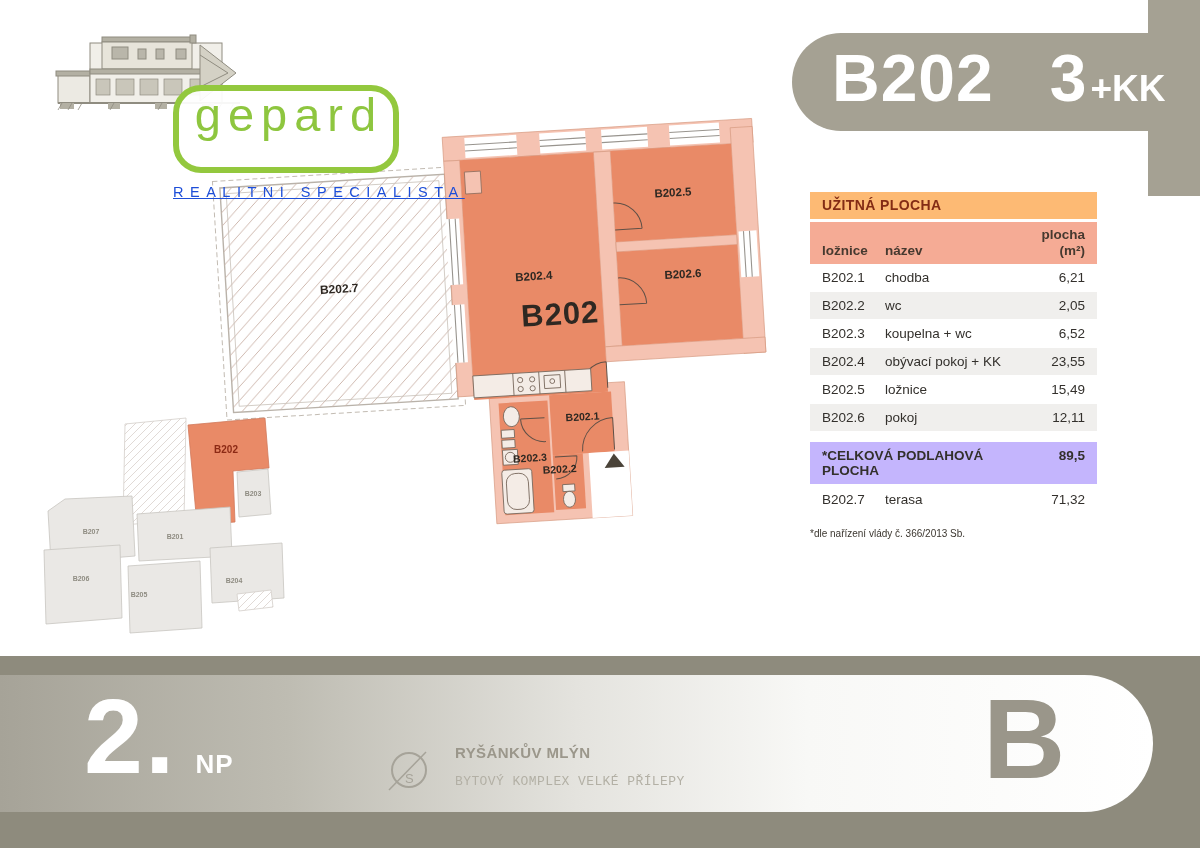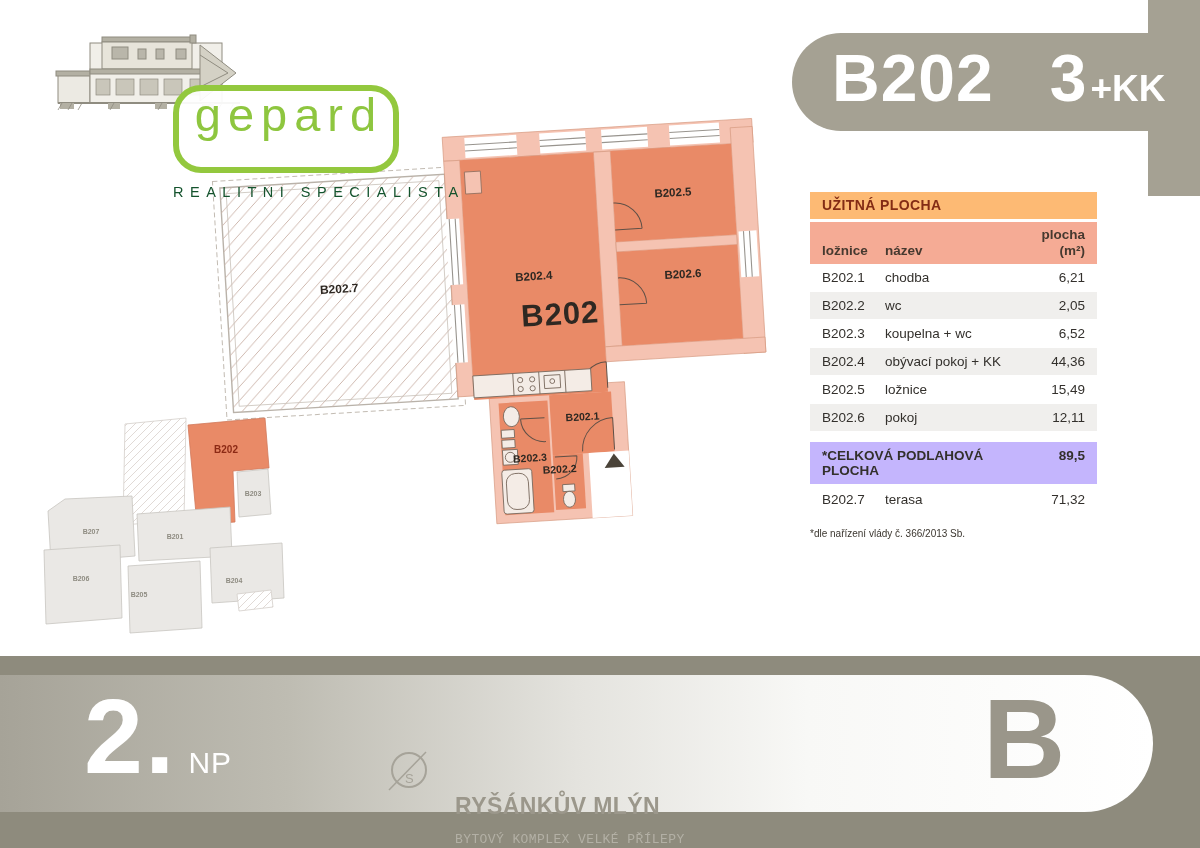--- a/index.html
+++ b/index.html
@@ -14,22 +14,22 @@
               padding:12px 0 0 40px;box-sizing:border-box;color:#fff;}
   .badge-unit{font-size:66px;font-weight:bold;letter-spacing:1px;line-height:1;}
   .badge-rooms{font-size:66px;font-weight:bold;line-height:1;margin-left:56px;}
   .badge-kk{font-size:37px;font-weight:bold;line-height:1;margin-left:4px;text-align:center;}
 
   
   .logo-box{left:173px;top:85px;width:226px;height:88px;border:6px solid #93c83e;
             border-radius:28px;background:rgba(255,255,255,.93);box-sizing:border-box;
             display:flex;align-items:flex-start;justify-content:center;}
   .logo-word{color:#8ec63f;font-size:47px;letter-spacing:7px;line-height:1;padding-left:6px;}
-  .logo-tagline{left:173px;top:184px;width:226px;text-align:left;color:#14532d;
-                font-size:14.5px;letter-spacing:6.5px;white-space:nowrap;}
+  .logo-tagline{left:173px;top:184px;width:226px;text-align:left;color:#1d4ed8;
+                font-size:14.5px;letter-spacing:6.5px;white-space:nowrap;text-decoration:underline;}
 
   
   .area-table{left:810px;top:192px;width:287px;font-size:13.5px;color:#33302c;}
   .tbl-title{background:#fdba74;color:#842c15;font-weight:bold;font-size:14px;
              padding:5px 12px;line-height:17px;letter-spacing:.4px;}
   .tbl-head{background:#f5ab95;display:flex;align-items:flex-end;padding:5px 12px;
             font-weight:bold;color:#46392f;margin-top:3px;line-height:16px;}
   .col-room{width:63px;flex:none;}
   .col-name{flex:1;}
   .col-area{flex:none;min-width:58px;text-align:right;}
@@ -39,24 +39,24 @@
              margin-top:11px;line-height:15px;}
   .tbl-terrace{display:flex;padding:6px 12px;margin-top:2px;line-height:15px;}
   .tbl-note{margin-top:15px;font-size:10px;color:#3b362f;}
 
   
   .footer{left:0;top:656px;width:1200px;height:192px;background:#8e8b7d;}
   .footer-band{left:0;top:19px;width:1153px;height:137px;border-radius:0 69px 69px 0;
                background:linear-gradient(90deg,#a6a398 0%,#bebcb2 25%,#e4e3de 50%,#f8f8f6 70%,#ffffff 100%);}
   .floor-label{left:84px;top:27px;display:flex;align-items:baseline;color:#fff;}
   .floor-num{font-size:106px;font-weight:bold;line-height:1;letter-spacing:2px;}
-  .floor-suffix{font-size:30px;font-weight:normal;margin-left:12px;letter-spacing:1px;}
+  .floor-suffix{font-size:26px;font-weight:bold;margin-left:19px;letter-spacing:1px;}
   .compass{left:386px;top:89px;}
   .project{left:455px;top:88px;line-height:1.25;}
-  .project-title{font-size:23px;font-weight:bold;color:#9b978b;letter-spacing:.4px;margin-top:48px;}
+  .project-title{font-size:15px;font-weight:bold;color:#9b978b;letter-spacing:.4px;}
   .project-sub{font-size:13px;color:#b3b0a5;letter-spacing:.4px;margin-top:11px;font-family:Liberation Mono, monospace;}
   .block-letter{left:983px;top:26px;font-size:114px;font-weight:bold;color:#9a968a;line-height:1;}
 
   svg text{font-family:"Liberation Sans",sans-serif;}
 </style>
 </head>
 <body>
 
 <svg class="abs" style="left:50px;top:25px" width="195" height="95" viewBox="0 0 195 95">
   <g stroke="#8f8c80" stroke-width="1" fill="none">
@@ -227,21 +227,21 @@
     <span class="col-area">2,05</span>
   </div>
   <div class="tbl-row">
     <span class="col-room">B202.3</span>
     <span class="col-name">koupelna + wc</span>
     <span class="col-area">6,52</span>
   </div>
   <div class="tbl-row alt">
     <span class="col-room">B202.4</span>
     <span class="col-name">obývací pokoj + KK</span>
-    <span class="col-area">44,36</span>
+    <span class="col-area">23,55</span>
   </div>
   <div class="tbl-row">
     <span class="col-room">B202.5</span>
     <span class="col-name">ložnice</span>
     <span class="col-area">15,49</span>
   </div>
   <div class="tbl-row alt">
     <span class="col-room">B202.6</span>
     <span class="col-name">pokoj</span>
     <span class="col-area">12,11</span>

